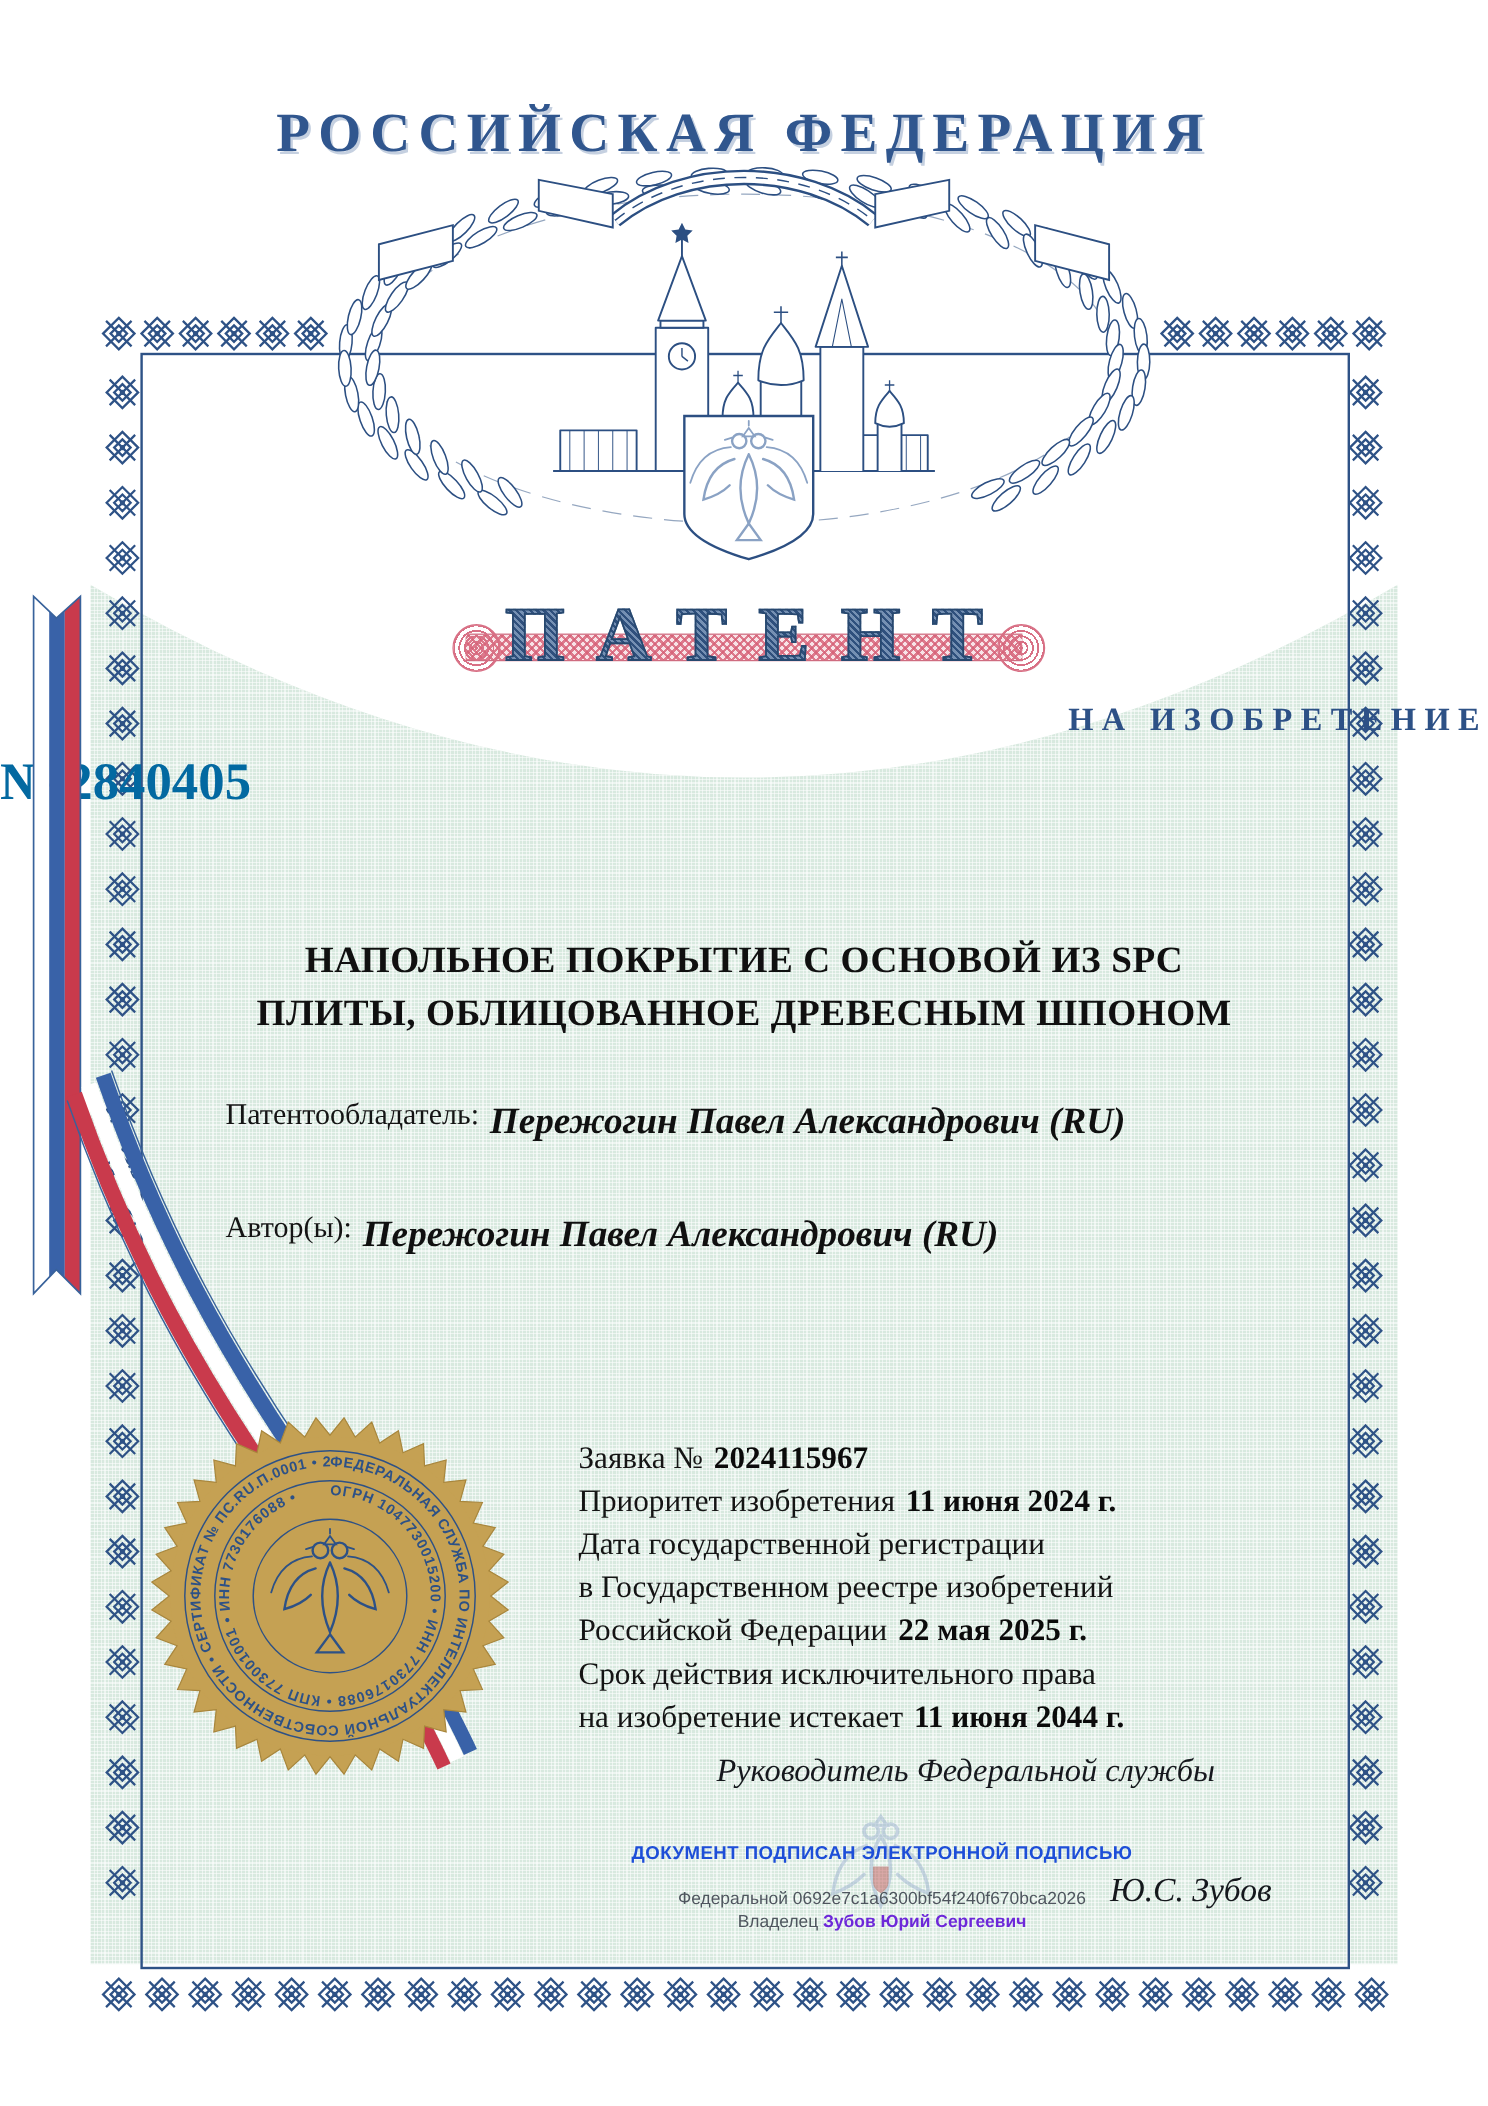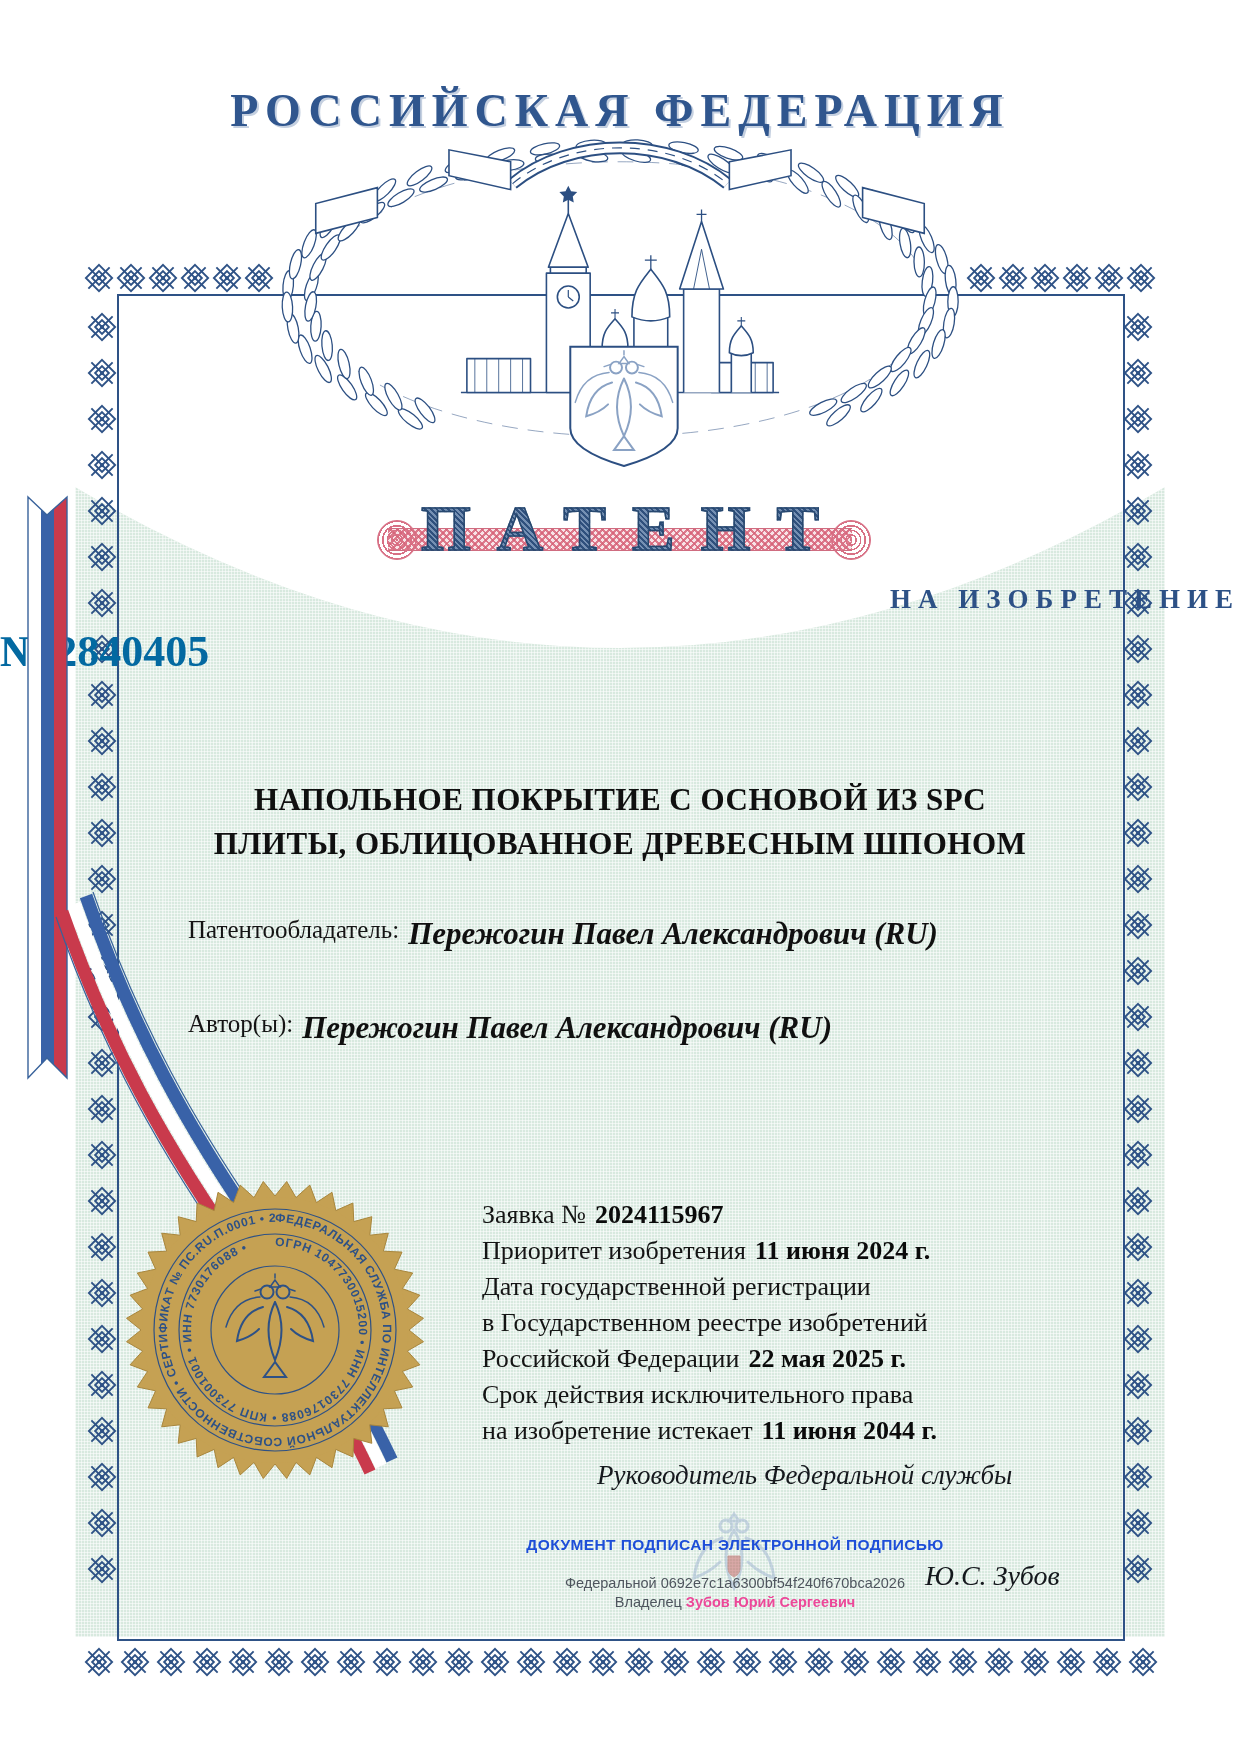--- a/index.html
+++ b/index.html
@@ -76,21 +76,21 @@
     color:#15181d;line-height:46px;}
   #sig-name{position:absolute;left:925px;top:1560px;font-size:28px;font-style:italic;color:#15181d;}
 
   
   #esign{position:absolute;left:500px;top:1536px;width:470px;text-align:center;
     font-family:"Liberation Sans","DejaVu Sans",sans-serif;}
   #esign-watermark{position:absolute;left:188px;top:-28px;opacity:.5;}
   .esign-line{position:relative;}
   #esign-title{font-size:15.5px;font-weight:700;color:#1d4ed8;letter-spacing:.4px;margin-bottom:20px;}
   .esign-meta{font-size:14.5px;color:#4e555e;line-height:19px;}
-  .esign-meta b{color:#ec4899;}
+  .esign-meta b{color:#6d28d9;}
 
   
   #ribbon-svg{position:absolute;left:10px;top:480px;}
   #seal{position:absolute;left:125px;top:1180px;}
   #seal text{font-family:"Liberation Sans","DejaVu Sans",sans-serif;}
 </style>
 </head>
 <body>
 
 <div id="page">

